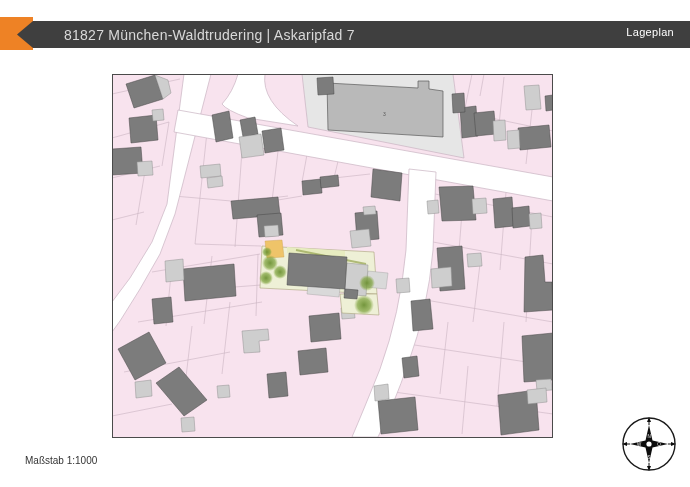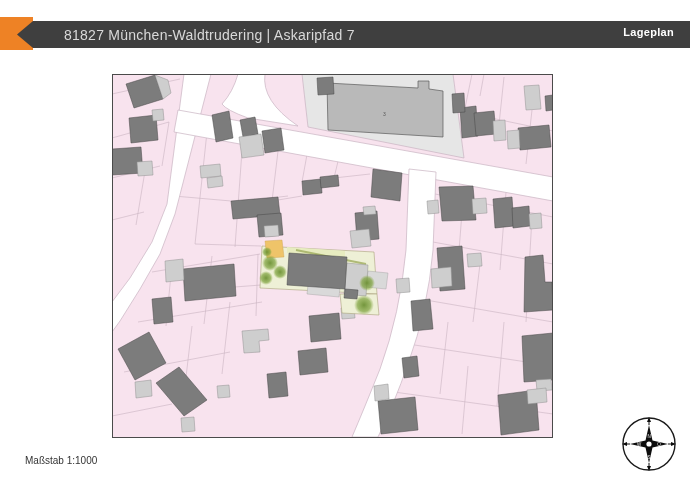--- a/index.html
+++ b/index.html
@@ -7,21 +7,21 @@
        font-family:"Liberation Sans",sans-serif;}
   .accent{position:absolute;left:0;top:17px;width:33px;height:33px;
           background:var(--accent_orange);}
   .headerbar{position:absolute;left:17px;top:21px;width:673px;height:27px;
           background:var(--header_bar);
           clip-path:polygon(16px 0,100% 0,100% 100%,16px 100%,0 50%);
           display:flex;align-items:center;}
   .addr{position:absolute;left:31px;top:0;height:27px;display:flex;align-items:center;
         color:var(--header_text);font-size:14px;letter-spacing:.25px;margin-left:16px;}
   .ttl{position:absolute;right:16px;top:0;height:22px;display:flex;align-items:center;
-        color:var(--title_text);font-size:11px;font-weight:700;letter-spacing:.3px;}
+        color:var(--title_text);font-size:11px;font-weight:400;letter-spacing:.3px;}
   .mapwrap{position:absolute;left:112px;top:74px;width:441px;height:364px;}
   .scale{position:absolute;left:25px;top:455px;font-size:10px;color:var(--scale_text);}
   .compass{position:absolute;left:617px;top:412px;width:64px;height:64px;}
   
   .pink{fill:var(--parcel_pink);}
   .st{fill:var(--street);stroke:var(--parcel_line);stroke-width:.7;}
   .pl{stroke:var(--parcel_line);stroke-width:.6;fill:none;}
   .bd{fill:var(--building_dark);stroke:var(--building_dark_outline);stroke-width:.5;}
   .bl{fill:var(--building_light);stroke:var(--building_light_outline);stroke-width:.5;}
   .schoolp{fill:var(--school_parcel);stroke:var(--parcel_line);stroke-width:.7;}

